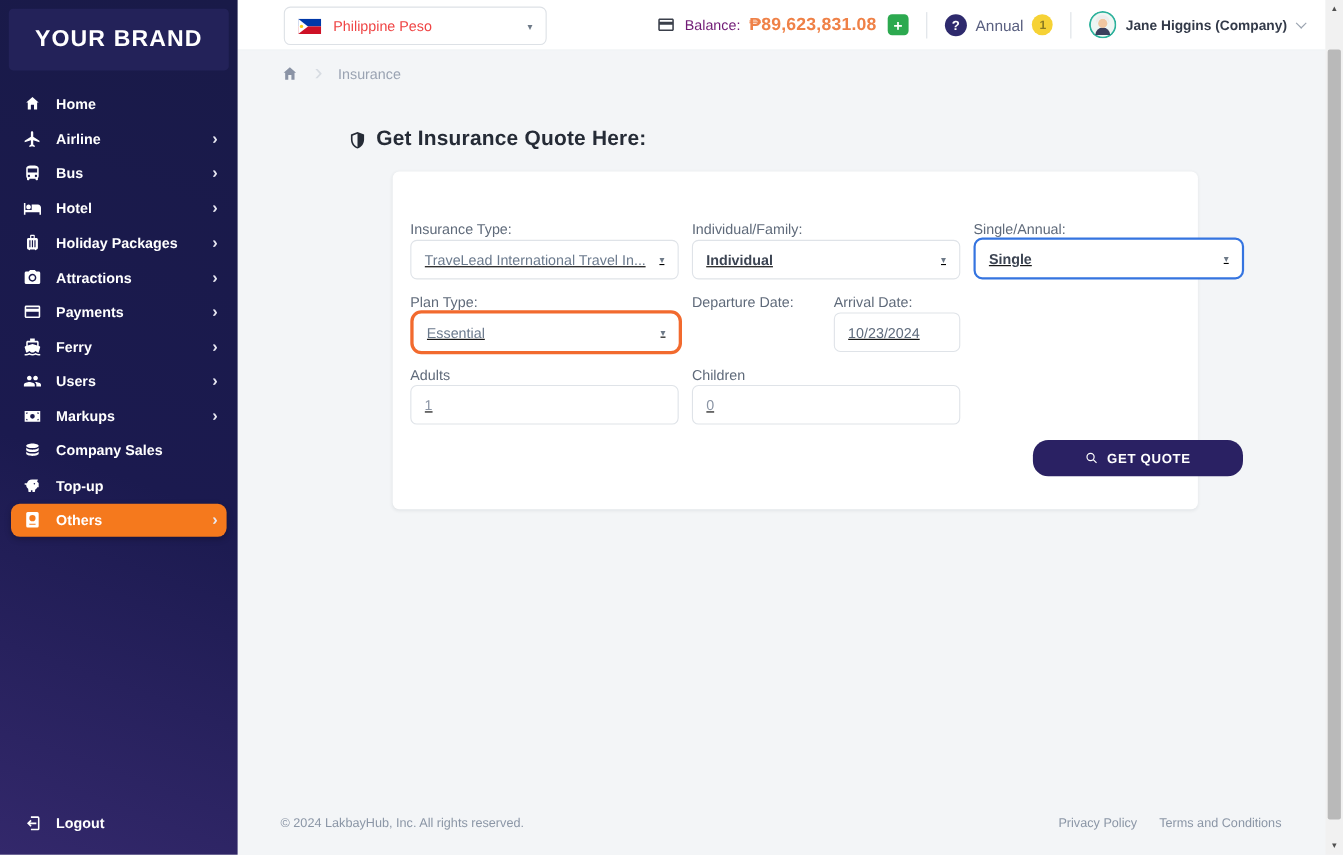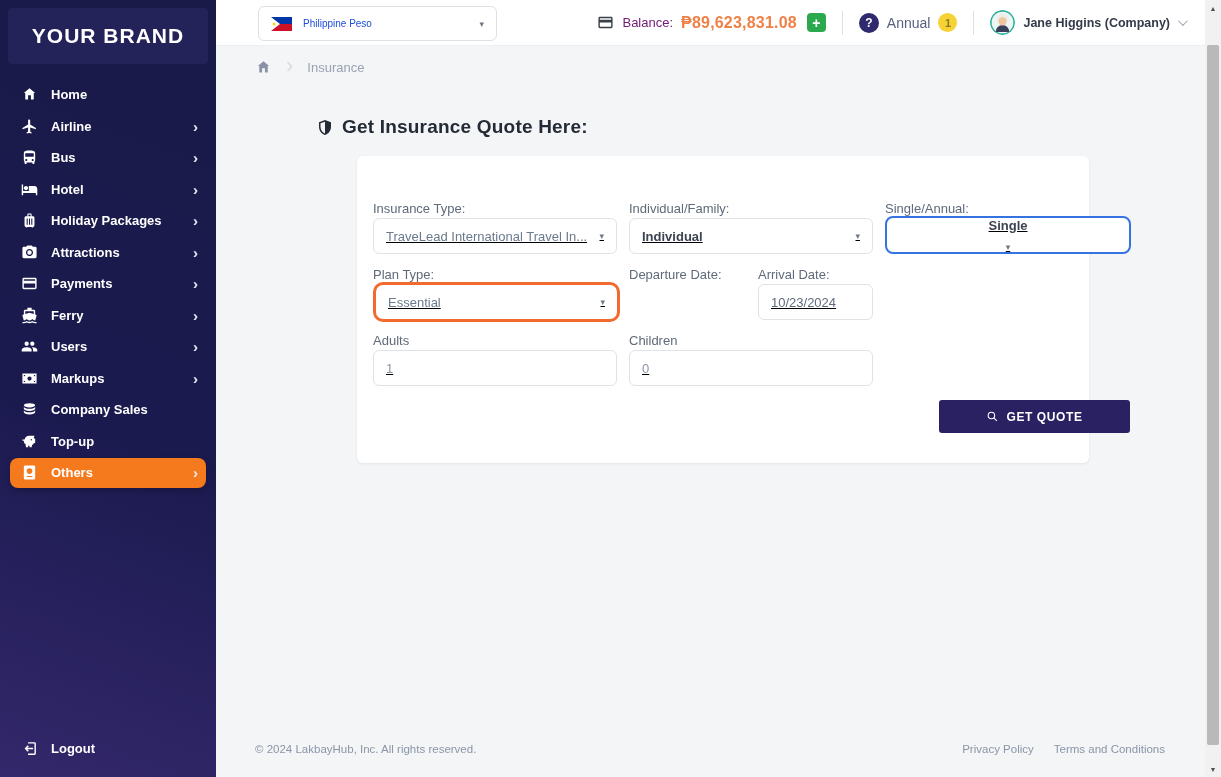--- a/index.html
+++ b/index.html
@@ -22,21 +22,21 @@
   .logout-item { position:absolute; bottom:12px; left:10px; right:10px; display:flex; align-items:center;
     height:34px; padding:0 11px; color:#fff; cursor:pointer; }
 
   
   .topbar { position:absolute; left:216px; top:0; width:989px; height:46px; background:#fff;
     border-bottom:1px solid #eceff2; display:flex; align-items:center; z-index:4; }
   .currency-select { position:absolute; left:42px; top:6px; width:239px; height:35px;
     border:1px solid #dde1e6; border-radius:6px; background:#fff; display:flex; align-items:center;
     padding:0 12px; cursor:pointer; }
   .flag { width:21px; height:14px; margin-right:11px; flex:none; }
-  .currency-label { font-size:10px; color:#1d4ed8; flex:1; }
+  .currency-label { font-size:13px; color:#ef4444; flex:1; }
   .caret { font-size:9px; color:#6e7a88; }
   .topbar-right { display:flex; align-items:center; margin-left:auto; margin-right:20px; gap:8px; }
   .wallet-icon svg { width:17px; height:17px; fill:#3a3f4a; display:block; }
   .balance-label { font-size:13px; color:#701a75;text-align:right; }
   .balance-amount { font-size:16px; font-weight:600; color:#ef8147; letter-spacing:.2px; }
   .add-btn { width:19px; height:19px; border-radius:4px; background:#2ca94f; color:#fff; font-size:14px;
     font-weight:700; display:flex; align-items:center; justify-content:center; cursor:pointer; margin-left:2px; }
   .vdiv { width:1px; height:24px; background:#dde1e6; margin:0 8px; }
   .q-icon { width:20px; height:20px; border-radius:50%; background:#2e2a6d; color:#fff; font-size:12px;
     font-weight:700; display:flex; align-items:center; justify-content:center; }
@@ -64,23 +64,23 @@
   .f-label { position:absolute; font-size:13px; color:#5f6a7a; }
   .field { position:absolute; height:36px; border:1px solid #dfe3e8; border-radius:6px; background:#fff;
     display:flex; align-items:center; padding:0 12px; font-size:13px;text-decoration:underline; }
   .field.select { cursor:pointer; justify-content:space-between; }
   .val-muted { color:#6b7a8d; white-space:nowrap; overflow:hidden; }
   .val-strong { color:#3c4452; font-weight:600; }
   .field input { border:none; outline:none; width:100%; font-size:13px; font-family:inherit;
     color:#5f6b7c; background:transparent; }
   .field input.num { color:#8b95a5; }
   .hl-orange { border:3px solid #f26a2e !important; border-radius:10px !important; }
-  .hl-blue { border:2px solid #3574e0 !important; border-radius:8px !important;flex-direction:column; }
+  .hl-blue { border:2px solid #3574e0 !important; border-radius:8px !important; }
   .quote-btn { position:absolute; left:582px; top:244px; width:191px; height:33px; background:#2a2163;
-    border:none; border-radius:3px; color:#fff; font-size:12px; font-weight:700; letter-spacing:.6px;
+    border:none; border-radius:14px; color:#fff; font-size:12px; font-weight:700; letter-spacing:.6px;
     display:flex; align-items:center; justify-content:center; gap:7px; cursor:pointer; font-family:inherit; }
   .quote-btn svg { width:13px; height:13px; stroke:#fff; fill:none; stroke-width:2; }
 
   .footer-copy { position:absolute; left:39px; bottom:22px; font-size:11.5px; color:#8b96a6; }
   .footer-links { position:absolute; right:40px; bottom:22px; display:flex; gap:20px; }
   .footer-links span { font-size:11.5px; color:#8b96a6; cursor:pointer; }
 
   
   .scrollbar { position:absolute; right:0; top:0; width:16px; height:777px; background:#f1f1f1; z-index:6; }
   .sb-arrow { height:16px; display:flex; align-items:center; justify-content:center; font-size:7px; color:#505050; }

